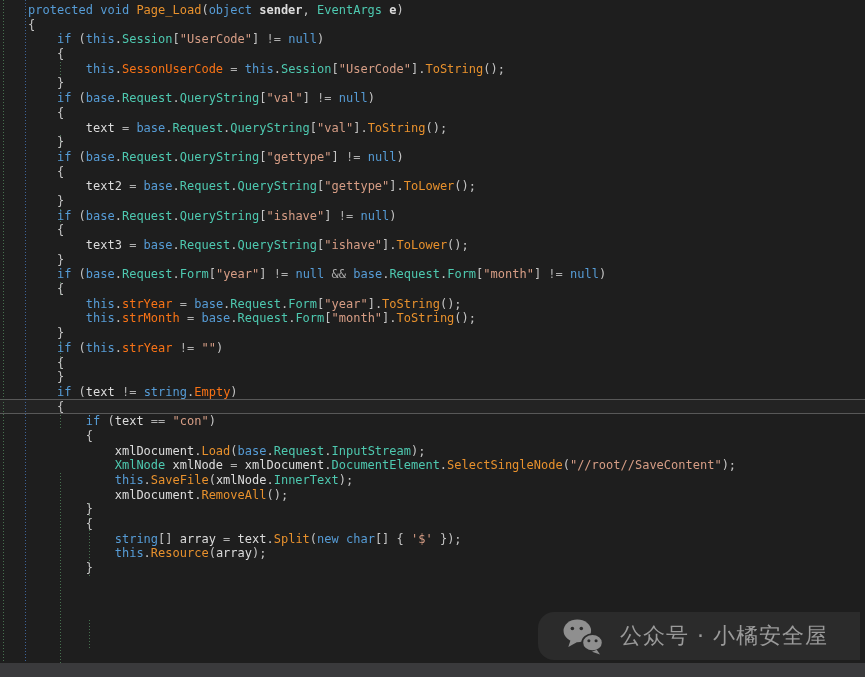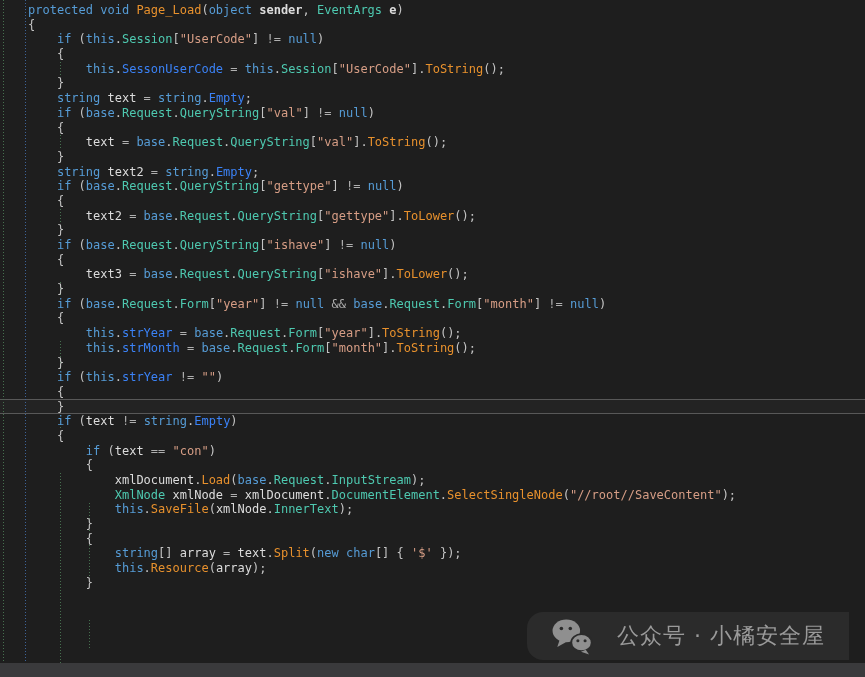--- a/index.html
+++ b/index.html
@@ -5,25 +5,25 @@
   * { margin:0; padding:0; box-sizing:border-box; }
   html,body { width:865px; height:677px; overflow:hidden; }
   body { background:#1e1e1e; font-family:"DejaVu Sans Mono","Liberation Mono",monospace; }
   .screen { position:relative; width:865px; height:677px; background:#1e1e1e; overflow:hidden; }
   .code-area { position:absolute; left:0; top:3px; width:100%; z-index:2; }
   .line { height:14.7px; line-height:14.7px; font-size:12px; white-space:pre; padding-left:28px; position:relative; }
   .tk-b { font-weight:bold; }
   .guide { position:absolute; width:1px; z-index:1; }
   .current-line { position:absolute; left:0; right:0; height:15px; border-top:1px solid #585858; border-bottom:1px solid #585858; background:rgba(255,255,255,0.025); z-index:0; }
   .hscrollbar { position:absolute; left:0; right:0; bottom:0; height:14px; background:#3a3a3c; z-index:5; }
-  .watermark { position:absolute; right:16px; top:612px; width:322px; height:48px; background:#2b2b2b; border-radius:16px 0 0 16px; display:flex; align-items:center; padding-left:24px; gap:24px; z-index:4; }
+  .watermark { position:absolute; right:5px; top:612px; width:322px; height:48px; background:#2b2b2b; border-radius:16px 0 0 16px; display:flex; align-items:center; padding-left:24px; gap:16px; z-index:4; }
   .watermark-text { color:#9a9a9a; font-size:22px; letter-spacing:1px; font-family:"DejaVu Sans","Liberation Sans",sans-serif; white-space:nowrap; }
   .wechat-icon { flex:0 0 auto; }
 </style>
-<style>.tk-k{color:#569cd6}.tk-t{color:#4ec9b0}.tk-f{color:#3b82f6}.tk-m{color:#e8912d}.tk-s{color:#d69d85}.tk-v{color:#dcdcdc}.tk-b{color:#dcdcdc}.tk-p{color:#c4c4c4}.tk-o{color:#b0b0b0}</style></head>
+<style>.tk-k{color:#569cd6}.tk-t{color:#4ec9b0}.tk-f{color:#f97316}.tk-m{color:#e8912d}.tk-s{color:#d69d85}.tk-v{color:#dcdcdc}.tk-b{color:#dcdcdc}.tk-p{color:#c4c4c4}.tk-o{color:#b0b0b0}</style></head>
 <body>
 
 <div class="screen">
   <div id="guides">
       <div class="guide" style="left: 3px; top: 0px; height: 663px; background: repeating-linear-gradient(rgb(70, 112, 79) 0px, rgb(70, 112, 79) 1px, transparent 1px, transparent 3px);"></div>
       <div class="guide" style="left: 25px; top: 0px; height: 663px; background: repeating-linear-gradient(rgb(61, 99, 152) 0px, rgb(61, 99, 152) 1px, transparent 1px, transparent 3px);"></div>
       <div class="guide" style="left: 59.92px; top: 61.8px; height: 14.7px; background: repeating-linear-gradient(rgb(70, 112, 79) 0px, rgb(70, 112, 79) 1px, transparent 1px, transparent 3px);"></div>
       <div class="guide" style="left: 59.92px; top: 135.3px; height: 14.7px; background: repeating-linear-gradient(rgb(70, 112, 79) 0px, rgb(70, 112, 79) 1px, transparent 1px, transparent 3px);"></div>
       <div class="guide" style="left: 59.92px; top: 208.8px; height: 14.7px; background: repeating-linear-gradient(rgb(70, 112, 79) 0px, rgb(70, 112, 79) 1px, transparent 1px, transparent 3px);"></div>
       <div class="guide" style="left: 59.92px; top: 282.3px; height: 14.7px; background: repeating-linear-gradient(rgb(70, 112, 79) 0px, rgb(70, 112, 79) 1px, transparent 1px, transparent 3px);"></div>
@@ -34,26 +34,24 @@
       <div class="guide" style="left: 88.84px; top: 620.4px; height: 29.4px; background: repeating-linear-gradient(rgb(70, 112, 79) 0px, rgb(70, 112, 79) 1px, transparent 1px, transparent 3px);"></div>
     </div>
   <div class="current-line" id="curline" style="top: 398.9px;"></div>
   <div class="code-area" id="code">
       <div class="line"><span></span><span class="tk-k">protected </span><span class="tk-k">void </span><span class="tk-m">Page_Load</span><span class="tk-p">(</span><span class="tk-k">object </span><span class="tk-b">sender</span><span class="tk-p">, </span><span class="tk-t">EventArgs </span><span class="tk-b">e</span><span class="tk-p">)</span></div>
       <div class="line"><span></span><span class="tk-p">{</span></div>
       <div class="line"><span>    </span><span class="tk-k">if </span><span class="tk-p">(</span><span class="tk-k">this</span><span class="tk-p">.</span><span class="tk-t">Session</span><span class="tk-p">[</span><span class="tk-s">"UserCode"</span><span class="tk-p">] </span><span class="tk-o">!= </span><span class="tk-k">null</span><span class="tk-p">)</span></div>
       <div class="line"><span>    </span><span class="tk-p">{</span></div>
       <div class="line"><span>        </span><span class="tk-k">this</span><span class="tk-p">.</span><span class="tk-f">SessonUserCode</span><span class="tk-o"> = </span><span class="tk-k">this</span><span class="tk-p">.</span><span class="tk-t">Session</span><span class="tk-p">[</span><span class="tk-s">"UserCode"</span><span class="tk-p">].</span><span class="tk-m">ToString</span><span class="tk-p">();</span></div>
       <div class="line"><span>    </span><span class="tk-p">}</span></div>
-      <div class="line"><span>    </span><span class="tk-k">string </span><span class="tk-v">text</span><span class="tk-o"> = </span><span class="tk-k">string</span><span class="tk-p">.</span><span class="tk-f">Empty</span><span class="tk-p">;</span></div>
       <div class="line"><span>    </span><span class="tk-k">if </span><span class="tk-p">(</span><span class="tk-k">base</span><span class="tk-p">.</span><span class="tk-t">Request</span><span class="tk-p">.</span><span class="tk-t">QueryString</span><span class="tk-p">[</span><span class="tk-s">"val"</span><span class="tk-p">] </span><span class="tk-o">!= </span><span class="tk-k">null</span><span class="tk-p">)</span></div>
       <div class="line"><span>    </span><span class="tk-p">{</span></div>
       <div class="line"><span>        </span><span class="tk-v">text</span><span class="tk-o"> = </span><span class="tk-k">base</span><span class="tk-p">.</span><span class="tk-t">Request</span><span class="tk-p">.</span><span class="tk-t">QueryString</span><span class="tk-p">[</span><span class="tk-s">"val"</span><span class="tk-p">].</span><span class="tk-m">ToString</span><span class="tk-p">();</span></div>
       <div class="line"><span>    </span><span class="tk-p">}</span></div>
-      <div class="line"><span>    </span><span class="tk-k">string </span><span class="tk-v">text2</span><span class="tk-o"> = </span><span class="tk-k">string</span><span class="tk-p">.</span><span class="tk-f">Empty</span><span class="tk-p">;</span></div>
       <div class="line"><span>    </span><span class="tk-k">if </span><span class="tk-p">(</span><span class="tk-k">base</span><span class="tk-p">.</span><span class="tk-t">Request</span><span class="tk-p">.</span><span class="tk-t">QueryString</span><span class="tk-p">[</span><span class="tk-s">"gettype"</span><span class="tk-p">] </span><span class="tk-o">!= </span><span class="tk-k">null</span><span class="tk-p">)</span></div>
       <div class="line"><span>    </span><span class="tk-p">{</span></div>
       <div class="line"><span>        </span><span class="tk-v">text2</span><span class="tk-o"> = </span><span class="tk-k">base</span><span class="tk-p">.</span><span class="tk-t">Request</span><span class="tk-p">.</span><span class="tk-t">QueryString</span><span class="tk-p">[</span><span class="tk-s">"gettype"</span><span class="tk-p">].</span><span class="tk-m">ToLower</span><span class="tk-p">();</span></div>
       <div class="line"><span>    </span><span class="tk-p">}</span></div>
       <div class="line"><span>    </span><span class="tk-k">if </span><span class="tk-p">(</span><span class="tk-k">base</span><span class="tk-p">.</span><span class="tk-t">Request</span><span class="tk-p">.</span><span class="tk-t">QueryString</span><span class="tk-p">[</span><span class="tk-s">"ishave"</span><span class="tk-p">] </span><span class="tk-o">!= </span><span class="tk-k">null</span><span class="tk-p">)</span></div>
       <div class="line"><span>    </span><span class="tk-p">{</span></div>
       <div class="line"><span>        </span><span class="tk-v">text3</span><span class="tk-o"> = </span><span class="tk-k">base</span><span class="tk-p">.</span><span class="tk-t">Request</span><span class="tk-p">.</span><span class="tk-t">QueryString</span><span class="tk-p">[</span><span class="tk-s">"ishave"</span><span class="tk-p">].</span><span class="tk-m">ToLower</span><span class="tk-p">();</span></div>
       <div class="line"><span>    </span><span class="tk-p">}</span></div>
       <div class="line"><span>    </span><span class="tk-k">if </span><span class="tk-p">(</span><span class="tk-k">base</span><span class="tk-p">.</span><span class="tk-t">Request</span><span class="tk-p">.</span><span class="tk-t">Form</span><span class="tk-p">[</span><span class="tk-s">"year"</span><span class="tk-p">] </span><span class="tk-o">!= </span><span class="tk-k">null </span><span class="tk-o">&amp;&amp; </span><span class="tk-k">base</span><span class="tk-p">.</span><span class="tk-t">Request</span><span class="tk-p">.</span><span class="tk-t">Form</span><span class="tk-p">[</span><span class="tk-s">"month"</span><span class="tk-p">] </span><span class="tk-o">!= </span><span class="tk-k">null</span><span class="tk-p">)</span></div>
       <div class="line"><span>    </span><span class="tk-p">{</span></div>
@@ -63,20 +61,21 @@
       <div class="line"><span>    </span><span class="tk-k">if </span><span class="tk-p">(</span><span class="tk-k">this</span><span class="tk-p">.</span><span class="tk-f">strYear</span><span class="tk-o"> != </span><span class="tk-s">""</span><span class="tk-p">)</span></div>
       <div class="line"><span>    </span><span class="tk-p">{</span></div>
       <div class="line"><span>    </span><span class="tk-p">}</span></div>
       <div class="line"><span>    </span><span class="tk-k">if </span><span class="tk-p">(</span><span class="tk-v">text</span><span class="tk-o"> != </span><span class="tk-k">string</span><span class="tk-p">.</span><span class="tk-f">Empty</span><span class="tk-p">)</span></div>
       <div class="line"><span>    </span><span class="tk-p">{</span></div>
       <div class="line"><span>        </span><span class="tk-k">if </span><span class="tk-p">(</span><span class="tk-v">text</span><span class="tk-o"> == </span><span class="tk-s">"con"</span><span class="tk-p">)</span></div>
       <div class="line"><span>        </span><span class="tk-p">{</span></div>
       <div class="line"><span>            </span><span class="tk-v">xmlDocument</span><span class="tk-p">.</span><span class="tk-m">Load</span><span class="tk-p">(</span><span class="tk-k">base</span><span class="tk-p">.</span><span class="tk-t">Request</span><span class="tk-p">.</span><span class="tk-t">InputStream</span><span class="tk-p">);</span></div>
       <div class="line"><span>            </span><span class="tk-t">XmlNode </span><span class="tk-v">xmlNode</span><span class="tk-o"> = </span><span class="tk-v">xmlDocument</span><span class="tk-p">.</span><span class="tk-t">DocumentElement</span><span class="tk-p">.</span><span class="tk-m">SelectSingleNode</span><span class="tk-p">(</span><span class="tk-s">"//root//SaveContent"</span><span class="tk-p">);</span></div>
       <div class="line"><span>            </span><span class="tk-k">this</span><span class="tk-p">.</span><span class="tk-m">SaveFile</span><span class="tk-p">(</span><span class="tk-v">xmlNode</span><span class="tk-p">.</span><span class="tk-t">InnerText</span><span class="tk-p">);</span></div>
+      <div class="line"><span>            </span><span class="tk-v">xmlDocument</span><span class="tk-p">.</span><span class="tk-m">RemoveAll</span><span class="tk-p">();</span></div>
       <div class="line"><span>        </span><span class="tk-p">}</span></div>
       <div class="line"><span>        </span><span class="tk-p">{</span></div>
       <div class="line"><span>            </span><span class="tk-k">string</span><span class="tk-p">[] </span><span class="tk-v">array</span><span class="tk-o"> = </span><span class="tk-v">text</span><span class="tk-p">.</span><span class="tk-m">Split</span><span class="tk-p">(</span><span class="tk-k">new </span><span class="tk-k">char</span><span class="tk-p">[] { </span><span class="tk-s">'$'</span><span class="tk-p"> });</span></div>
       <div class="line"><span>            </span><span class="tk-k">this</span><span class="tk-p">.</span><span class="tk-m">Resource</span><span class="tk-p">(</span><span class="tk-v">array</span><span class="tk-p">);</span></div>
       <div class="line"><span>        </span><span class="tk-p">}</span></div>
     </div>
   <div class="hscrollbar"></div>
   <div class="watermark">
     <svg class="wechat-icon" width="42" height="37" viewBox="0 0 44 39">
       <ellipse cx="16" cy="13.5" rx="14.5" ry="12" fill="#8f8f8f"></ellipse>

